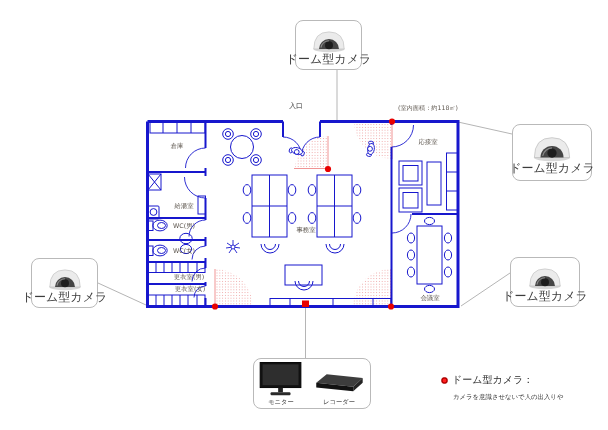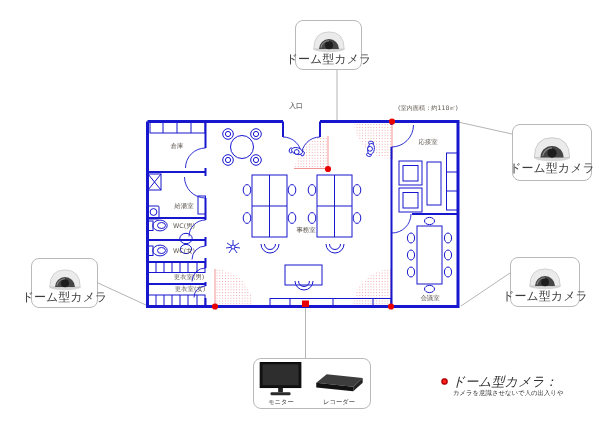--- a/index.html
+++ b/index.html
@@ -12,22 +12,22 @@
   .cam-label{font-size:12px;color:#3c3c3c;line-height:1;white-space:nowrap;}
   .eq-box{position:absolute;background:#fff;border:1px solid #b9b9b9;border-radius:8px;
           box-sizing:border-box;display:flex;align-items:center;justify-content:center;gap:8px;}
   .eq-item{display:flex;flex-direction:column;align-items:center;gap:1px;}
   .eq-label{font-size:6.3px;color:#3c3c3c;line-height:1;white-space:nowrap;}
   .legend{position:absolute;left:441px;top:375px;color:#2e2e2e;}
   .legend-title-row{display:flex;align-items:center;gap:4px;}
   .legend-dot{width:7px;height:7px;border-radius:50%;
               background:radial-gradient(circle,#ff1f1f 0 45%,#c40000 60% 100%);
               border:1px solid #a80000;box-sizing:border-box;}
-  .legend-title{font-size:13px;line-height:1;white-space:nowrap;font-style:italic;}
-  .legend-lines{margin-left:12px;margin-top:0;font-size:6.4px;line-height:1.6;}
+  .legend-title{font-size:10px;line-height:1;white-space:nowrap;}
+  .legend-lines{margin-left:12px;margin-top:7px;font-size:6.4px;line-height:1.6;}
   .legend-line{white-space:nowrap;}
 </style>
 </head>
 <body>
 
 <div class="stage">
 
   <svg class="plan-svg" width="608" height="430" viewBox="0 0 608 430">
     <defs>
       <pattern id="dots" patternUnits="userSpaceOnUse" width="2.8" height="2.8">

